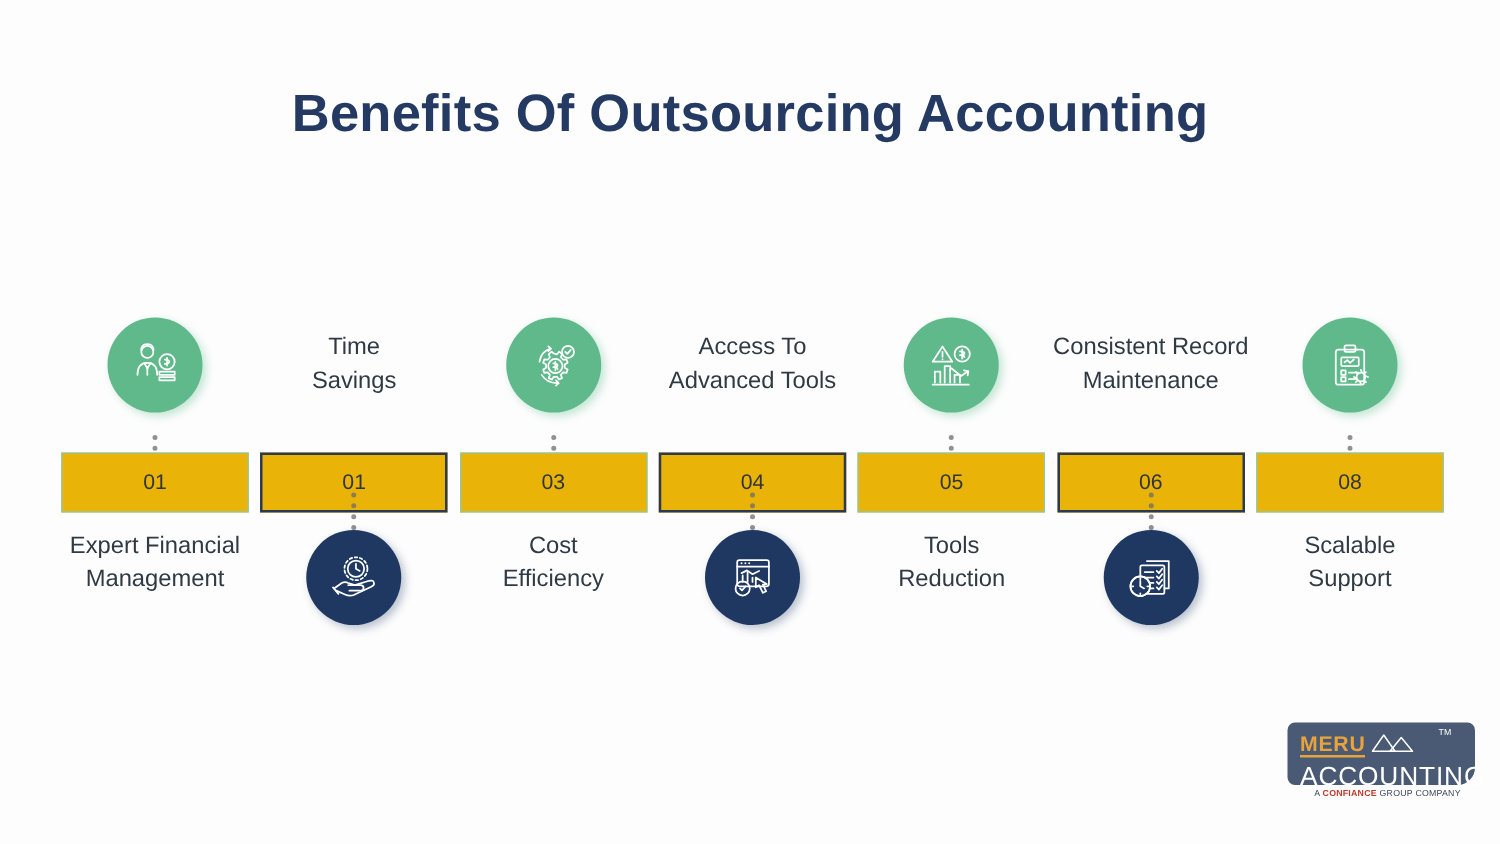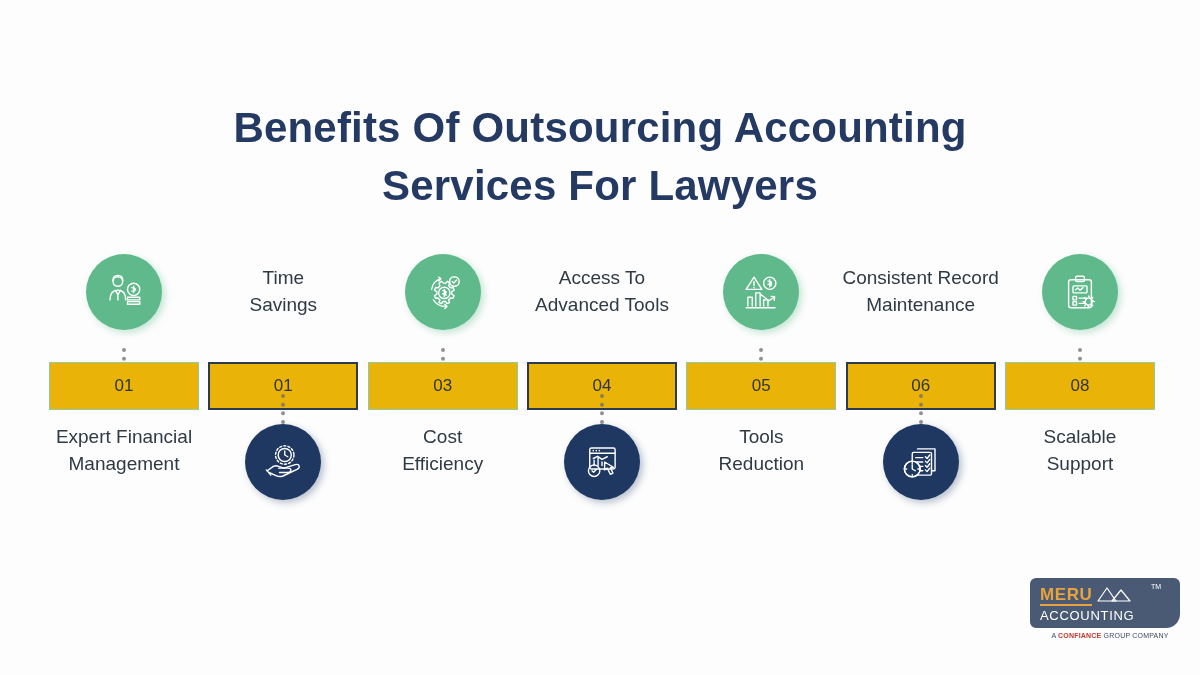--- a/index.html
+++ b/index.html
@@ -19,21 +19,20 @@
     background: #fdfdfd;
   }
 
   
   .title-block {
     position: absolute;
     top: 62px;
     left: 0;
     width: 1200px;
     text-align: center;
-    margin-top: 37px;
   }
   .title-line {
     font-size: 42px;
     font-weight: bold;
     color: #243a63;
     line-height: 1.38;
     letter-spacing: 0.2px;
   }
 
   
@@ -196,21 +195,21 @@
     line-height: 1.05;
   }
   .logo-tm {
     position: absolute;
     right: 0;
     top: -2px;
     font-size: 7px;
     color: #ffffff;
   }
   .logo-acct {
-    font-size: 13px;
+    font-size: 21px;
     color: #ffffff;
     letter-spacing: 0.7px;
     margin-top: 2px;
     line-height: 1.1;
   }
   .logo-tagline {
     position: absolute;
     left: 1040px;
     top: 632px;
     width: 140px;
@@ -223,21 +222,20 @@
   .logo-tagline .hl { color: #c0392b; }
   .logo-tagline .brand { font-weight: bold; }
 </style>
 </head>
 <body>
 
 <div class="canvas">
 
   <div class="title-block">
     <div class="title-line">Benefits Of Outsourcing Accounting</div>
-    <div class="title-line">Services For Lawyers</div>
   </div>
 
   <div class="timeline">
 
     <div class="step">
       <div class="top-zone">
         <div class="circle green">
           <svg width="42" height="42" viewBox="0 0 48 48" fill="none" stroke="#ffffff" stroke-width="1.6" stroke-linecap="round" stroke-linejoin="round">
             <circle cx="17" cy="12" r="5.5"></circle>
             <path d="M11.5 11 Q11 5 17 5 Q23 5 22.5 11"></path>

